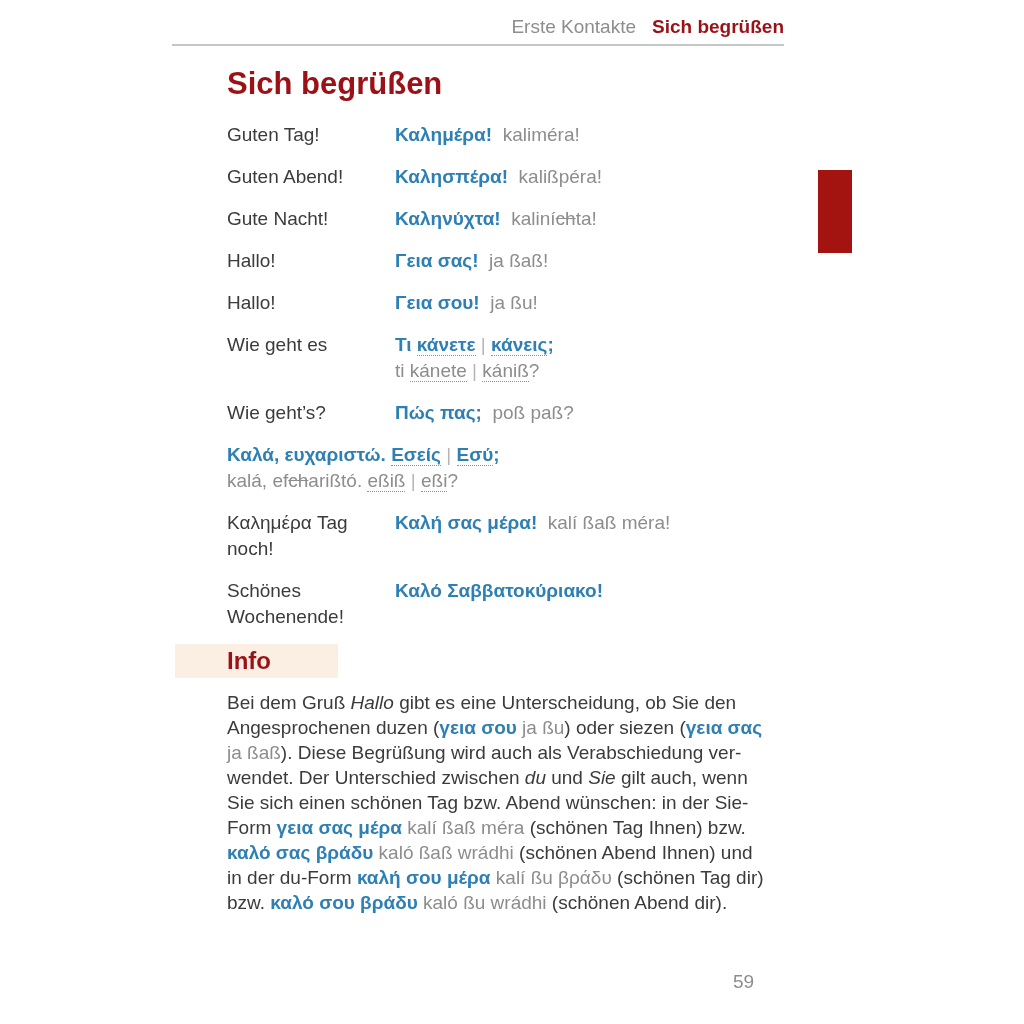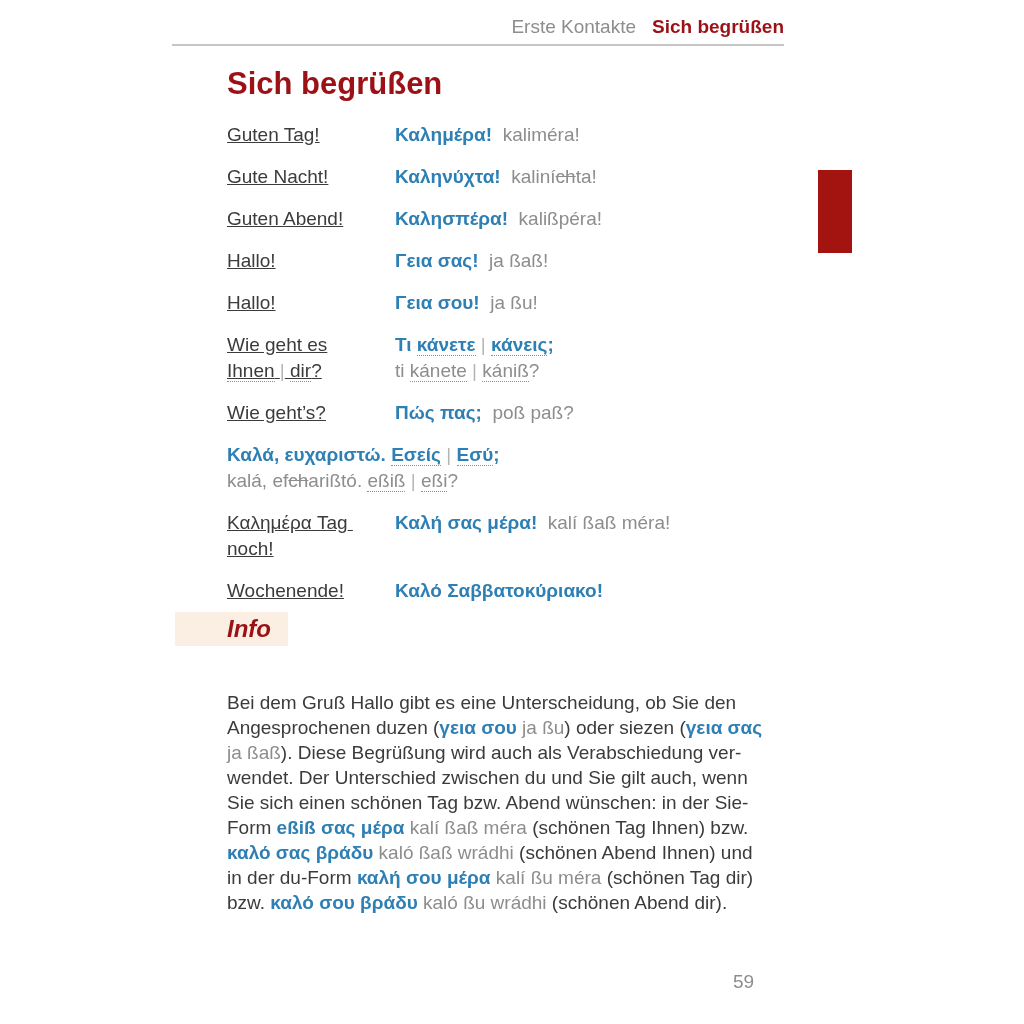--- a/index.html
+++ b/index.html
@@ -37,39 +37,38 @@
   }
   .title{
     position:absolute;top:66px;left:227px;
     font-size:31px;font-weight:700;color:var(--accent_red);
   }
   .phrase-table{
     position:absolute;top:122px;left:227px;width:570px;
   }
   .prow{display:flex;margin-bottom:16px;}
   .cell{font-size:19px;}
-  .cell-de{width:168px;flex:none;color:var(--body_text);text-decoration:underline;}
+  .cell-de{width:168px;flex:none;color:var(--body_text);}
   .cell-gr{flex:1;}
   .line{white-space:pre-wrap;line-height:26px;}
   .el{color:var(--greek_blue);font-weight:700;}
   .tr{color:var(--translit_gray);}
   .bar{color:var(--bar_gray);}
   .u{border-bottom:1.5px dotted #8f8f8f;}
   .st{text-decoration:line-through;}
-  .it{}
+  .it{font-style:italic;}
   .arc{
     border-bottom:1.5px solid #9a9a9a;
     border-bottom-left-radius:50%;
     border-bottom-right-radius:50%;
   }
   .info-label{
-    position:absolute;top:612px;left:175px;width:113px;height:34px;
+    position:absolute;top:644px;left:175px;width:163px;height:34px;
     background:var(--info_bg);
     line-height:34px;
-    font-style:italic;
   }
   .info-label span{
     margin-left:52px;
     font-size:24px;font-weight:700;color:var(--accent_red);
   }
   .paragraph{
     position:absolute;top:690px;left:227px;width:620px;
     font-size:19px;color:var(--body_text);
   }
   .paragraph .line{line-height:25px;}
@@ -99,54 +98,53 @@
       <div class="prow">
         <div class="cell cell-de">
           <div class="line"><span>Guten Tag!</span></div>
         </div>
         <div class="cell cell-gr">
           <div class="line"><span class="el">Καλημέρα!</span><span class="tr">  kaliméra!</span></div>
         </div>
       </div>
       <div class="prow">
         <div class="cell cell-de">
+          <div class="line"><span>Guten Abend!</span></div>
+        </div>
+        <div class="cell cell-gr">
+          <div class="line"><span class="el">Καλησπέρα!</span><span class="tr">  kalißpéra!</span></div>
+        </div>
+      </div>
+      <div class="prow">
+        <div class="cell cell-de">
           <div class="line"><span>Gute Nacht!</span></div>
         </div>
         <div class="cell cell-gr">
           <div class="line"><span class="el">Καληνύχτα!</span><span class="tr">  kaliní</span><span class="tr st">ch</span><span class="tr">ta!</span></div>
         </div>
       </div>
       <div class="prow">
         <div class="cell cell-de">
-          <div class="line"><span>Guten Abend!</span></div>
-        </div>
-        <div class="cell cell-gr">
-          <div class="line"><span class="el">Καλησπέρα!</span><span class="tr">  kalißpéra!</span></div>
-        </div>
-      </div>
-      <div class="prow">
-        <div class="cell cell-de">
           <div class="line"><span>Hallo!</span></div>
         </div>
         <div class="cell cell-gr">
           <div class="line"><span class="el">Γεια σας!</span><span class="tr">  ja ßaß!</span></div>
         </div>
       </div>
       <div class="prow">
         <div class="cell cell-de">
           <div class="line"><span>Hallo!</span></div>
         </div>
         <div class="cell cell-gr">
           <div class="line"><span class="el">Γεια σου!</span><span class="tr">  ja ßu!</span></div>
         </div>
       </div>
       <div class="prow">
         <div class="cell cell-de">
           <div class="line"><span>Wie geht es</span></div>
-          <div class="line"><span class="u">Ihnen</span><span> </span><span class="bar">|</span><span> </span><span class="u">dir</span><span>?</span></div>
         </div>
         <div class="cell cell-gr">
           <div class="line"><span class="el">Τι </span><span class="el u">κάνετε</span><span class="el"> </span><span class="bar">|</span><span class="el"> </span><span class="el u">κάνεις</span><span class="el">;</span></div>
           <div class="line"><span class="tr">ti </span><span class="tr u">kánete</span><span class="tr"> </span><span class="bar">|</span><span class="tr"> </span><span class="tr u">kániß</span><span class="tr">?</span></div>
         </div>
       </div>
       <div class="prow">
         <div class="cell cell-de">
           <div class="line"><span>Wie geht’s?</span></div>
         </div>
@@ -163,41 +161,42 @@
       <div class="prow">
         <div class="cell cell-de">
           <div class="line"><span>Καλημέρα Tag noch!</span></div>
         </div>
         <div class="cell cell-gr">
           <div class="line"><span class="el">Καλή σας μέρα!</span><span class="tr">  kalí ßaß méra!</span></div>
         </div>
       </div>
       <div class="prow">
         <div class="cell cell-de">
+          <div class="line"><span>Schönes</span></div>
           <div class="line"><span>Wochenende!</span></div>
         </div>
         <div class="cell cell-gr">
           <div class="line"><span class="el">Καλό Σαββατοκύριακο!</span></div>
         </div>
       </div>
     </div>
 
   <div class="info-label">
     <span>Info</span>
   </div>
 
   <div class="paragraph">
       <div class="line"><span>Bei dem Gruß </span><span class="it">Hallo</span><span> gibt es eine Unterscheidung, ob Sie den</span></div>
       <div class="line"><span>Angesprochenen duzen (</span><span class="el">γεια σου</span><span class="tr"> ja ßu</span><span>) oder siezen (</span><span class="el">γεια σας</span></div>
       <div class="line"><span class="tr">ja ßaß</span><span>). Diese Begrüßung wird auch als Verabschiedung ver-</span></div>
       <div class="line"><span>wendet. Der Unterschied zwischen </span><span class="it">du</span><span> und </span><span class="it">Sie</span><span> gilt auch, wenn</span></div>
       <div class="line"><span>Sie sich einen schönen Tag bzw. Abend wünschen: in der Sie-</span></div>
-      <div class="line"><span>Form </span><span class="el">eßiß σας μέρα</span><span class="tr"> kalí ßaß méra</span><span> (schönen Tag Ihnen) bzw.</span></div>
+      <div class="line"><span>Form </span><span class="el">γεια σας μέρα</span><span class="tr"> kalí ßaß méra</span><span> (schönen Tag Ihnen) bzw.</span></div>
       <div class="line"><span class="el">καλό σας βράδυ</span><span class="tr"> kaló ßaß wrádhi</span><span> (schönen Abend Ihnen) und</span></div>
-      <div class="line"><span>in der du-Form </span><span class="el">καλή σου μέρα</span><span class="tr"> kalí ßu méra</span><span> (schönen Tag dir)</span></div>
+      <div class="line"><span>in der du-Form </span><span class="el">καλή σου μέρα</span><span class="tr"> kalí ßu βράδυ</span><span> (schönen Tag dir)</span></div>
       <div class="line"><span>bzw. </span><span class="el">καλό σου βράδυ</span><span class="tr"> kaló ßu wrádhi</span><span> (schönen Abend dir).</span></div>
     </div>
 
   <div class="page-num">59</div>
 
   <div class="tab"></div>
 
 </div>
 
 </body></html>

